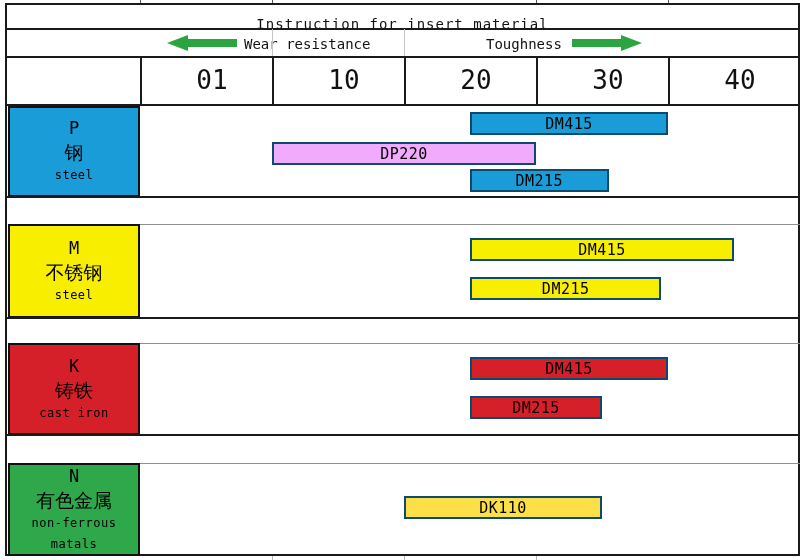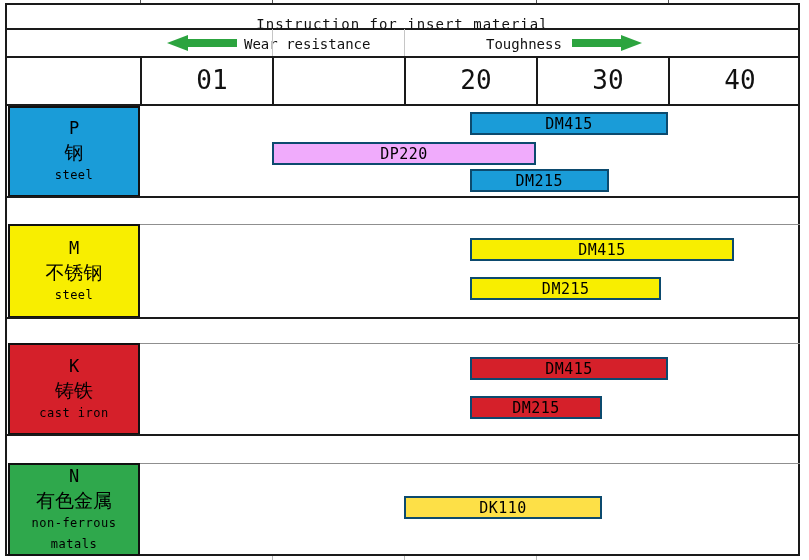--- a/index.html
+++ b/index.html
@@ -51,20 +51,21 @@
   <div class="alabel" style="left:486px;">Toughness</div>
   <div class="arrow" style="left:572px;width:70px;">
     <div class="arr-shaft" style="left: 0px; background: rgb(44, 164, 63);"></div>
     <div class="arr-head arr-right" style="left: 49px; border-left: 21px solid rgb(44, 164, 63);"></div>
   </div>
   <div class="hline" style="top:56px;"></div>
 
   <div class="hline" style="top:104px;"></div>
 
 <div class="tick" style="left: 140px;">01</div>
+    <div class="tick" style="left: 272px;">10</div>
     <div class="tick" style="left: 404px;">20</div>
     <div class="tick" style="left: 536px;">30</div>
     <div class="tick" style="left: 668px;">40</div>
     <div class="vline" style="left: 140px; top: 57px; height: 47px;"></div>
     <div class="vline" style="left: 272px; top: 57px; height: 47px;"></div>
     <div class="vline" style="left: 404px; top: 57px; height: 47px;"></div>
     <div class="vline" style="left: 536px; top: 57px; height: 47px;"></div>
     <div class="vline" style="left: 668px; top: 57px; height: 47px;"></div>
     <div class="mbox" style="top: 106px; height: 91px; background: rgb(26, 156, 216);">
       <div class="mletter">P</div>

